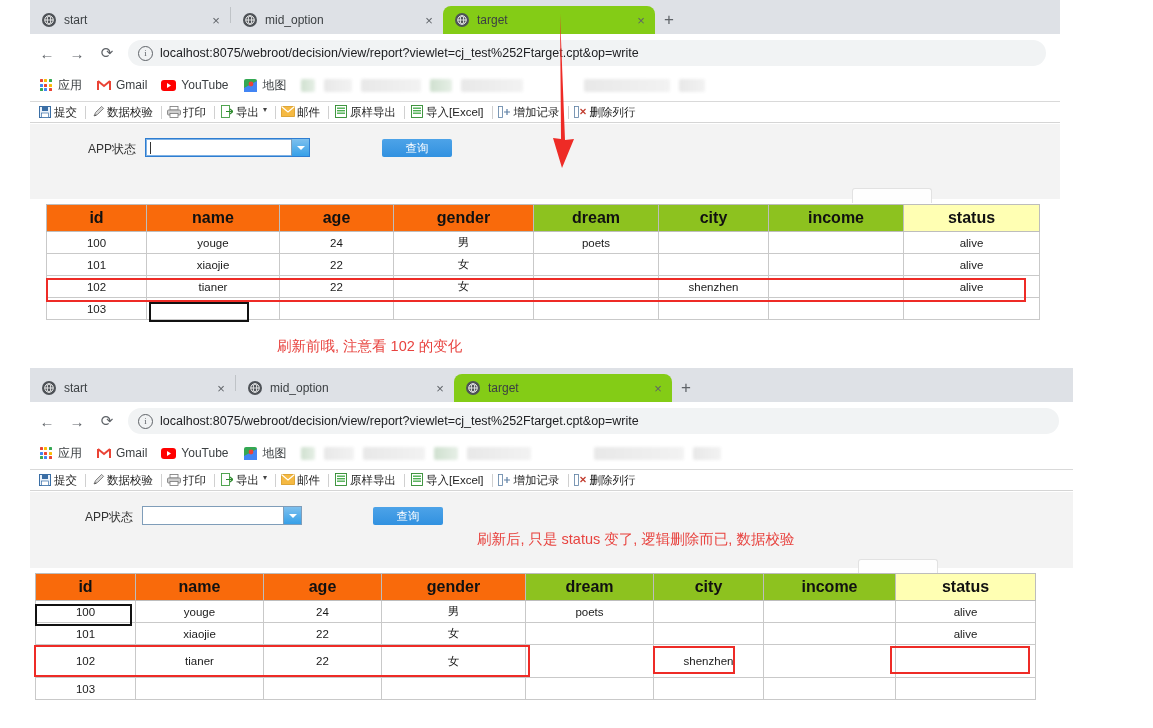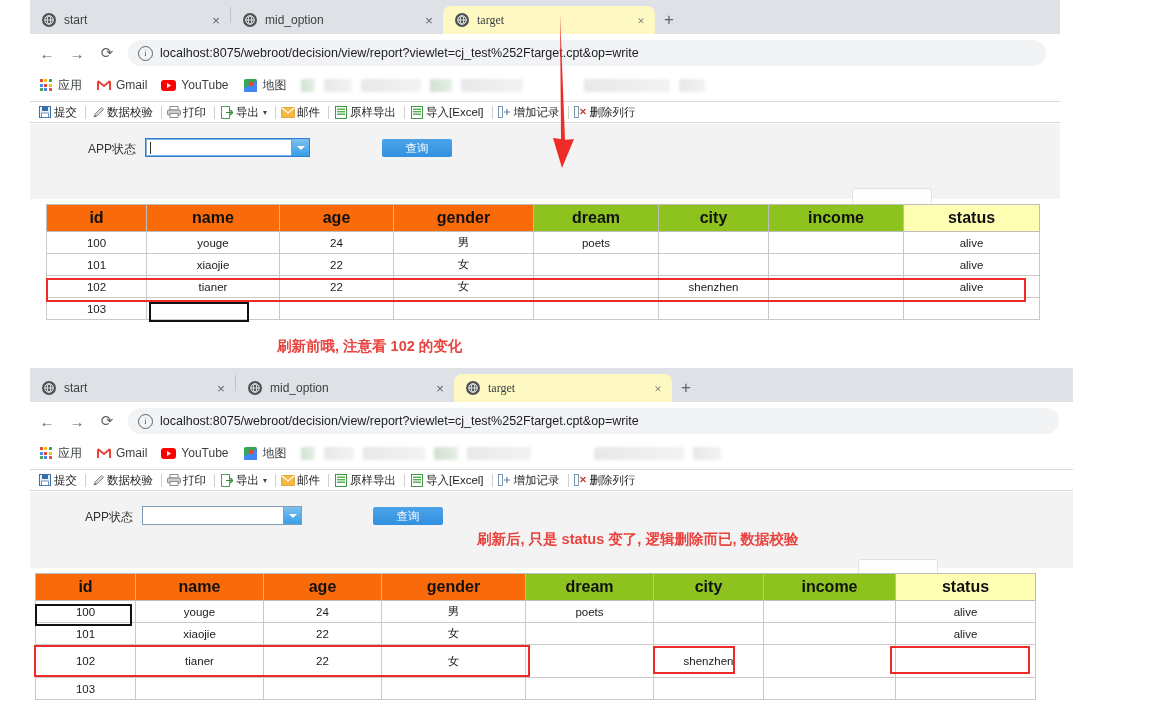--- a/index.html
+++ b/index.html
@@ -17,21 +17,21 @@
     background:#dee1e6;
     display:flex;align-items:flex-end;
   }
   .tab{
     height:28px;width:200px;margin-top:6px;
     display:flex;align-items:center;
     background:#dee1e6;color:#3c4043;
     font-size:12px;position:relative;
     padding:0 6px 0 12px;box-sizing:border-box;
   }
-  .tab.active{background:#fef9c3;border-radius:8px 8px 0 0;font-family:Liberation Serif, serif;}
+  .tab.active{background:#84cc16;border-radius:8px 8px 0 0;}
   .tab .favicon{
     width:14px;height:14px;border-radius:50%;
     background:#4e5257;flex:0 0 14px;margin-right:8px;
     display:flex;align-items:center;justify-content:center;
   }
   .tab .favicon svg{display:block;}
   .tab .tlabel{flex:1;white-space:nowrap;overflow:hidden;text-overflow:ellipsis;color:#3c4043;}
   .tab .tclose{width:16px;text-align:center;color:#5f6368;font-size:13px;line-height:1;}
   .tabsep{width:1px;height:16px;background:#bfc3c7;align-self:center;margin-bottom:4px;}
   .newtab{width:28px;height:28px;display:flex;align-items:center;justify-content:center;
@@ -68,21 +68,21 @@
   .blur{height:13px;border-radius:2px;margin-right:9px;
         background:linear-gradient(90deg,#e8e8e8,#f2f2f2);filter:blur(1.4px);}
   .blur.g{background:linear-gradient(90deg,#cfe0cf,#e6efe6);}
   
   .rtoolbar{
     position:absolute;left:0;width:100%;height:22px;
     background:#ffffff;border-top:1px solid #d9d9d9;border-bottom:1px solid #d5d5d5;
     display:flex;align-items:center;padding-left:8px;box-sizing:border-box;
     font-size:11.5px;color:#222;
   }
-  .titem{display:flex;align-items:center;margin-right:3px;white-space:nowrap;}
+  .titem{display:flex;align-items:flex-start;margin-right:3px;white-space:nowrap;}
   .titem .ticon{width:14px;height:14px;margin-right:2px;display:flex;align-items:center;justify-content:center;}
   .tdivider{width:1px;height:13px;background:#d0d0d0;margin:0 5px;}
   .caret{margin-left:4px;font-size:8px;color:#444;}
   
   .qpanel{position:absolute;left:0;width:100%;background:#f3f3f3;}
   .qlabel{position:absolute;font-size:12px;color:#333;}
   .qselect{
     position:absolute;height:19px;background:#fff;
     border:1px solid #7f9db9;box-sizing:border-box;display:flex;align-items:stretch;
   }
@@ -108,21 +108,21 @@
     border:1px solid #c9c9c9;text-align:center;font-size:11.5px;color:#1a1a1a;
     height:21px;padding:0;overflow:hidden;white-space:nowrap;
   }
   .rtable .hdr td{font-weight:bold;font-size:16px;color:#111;height:26px;border-color:#bdbdbd;}
   .hc-orange{background:#f96a0b;}
   .hc-green{background:#8dc21f;}
   .hc-yellow{background:#ffffb3;}
   
   .redbox{position:absolute;border:2.5px solid #ee2b26;box-sizing:border-box;pointer-events:none;}
   .blackbox{position:absolute;border:2px solid #111;box-sizing:border-box;pointer-events:none;background:transparent;}
-  .annot{position:absolute;color:#e8433f;font-size:14.5px;font-weight:bold;white-space:nowrap;}
+  .annot{position:absolute;color:#e8433f;font-size:14.5px;font-weight:normal;white-space:nowrap;}
   .arrow{position:absolute;pointer-events:none;}
   .tooltip-art{position:absolute;border:1px solid #e2e2e2;border-bottom:none;background:#fefefe;border-radius:3px 3px 0 0;}
 </style>
 </head>
 <body>
 
 <div class="browser" style="left:30px;top:0px;width:1030px;height:330px;">
 
   <div class="tabstrip">
     <div class="tab" style="width:200px;">

